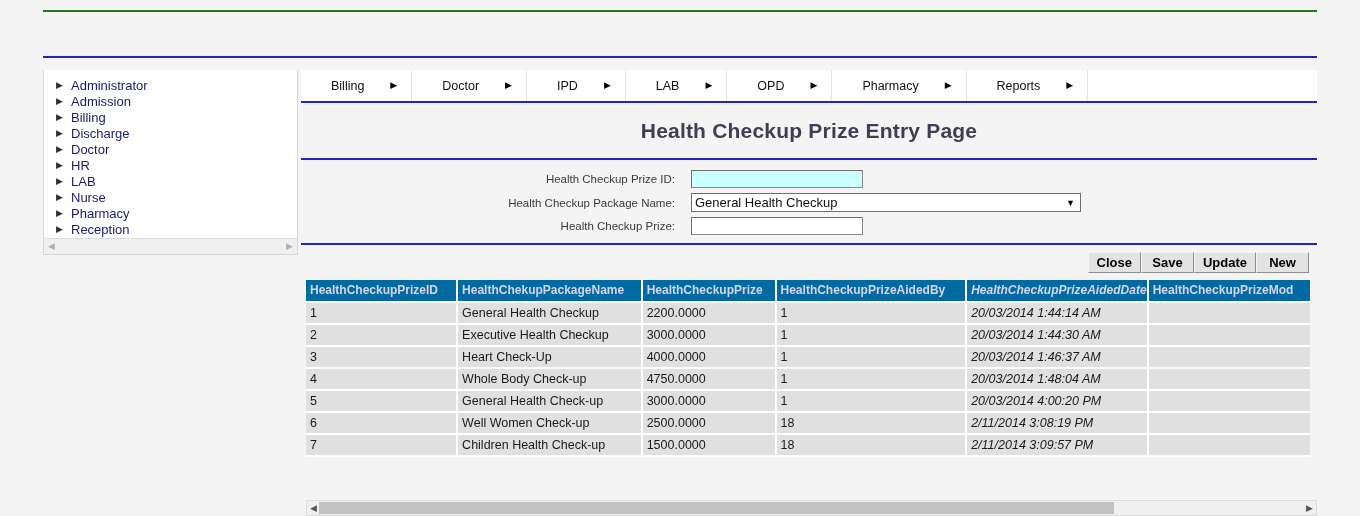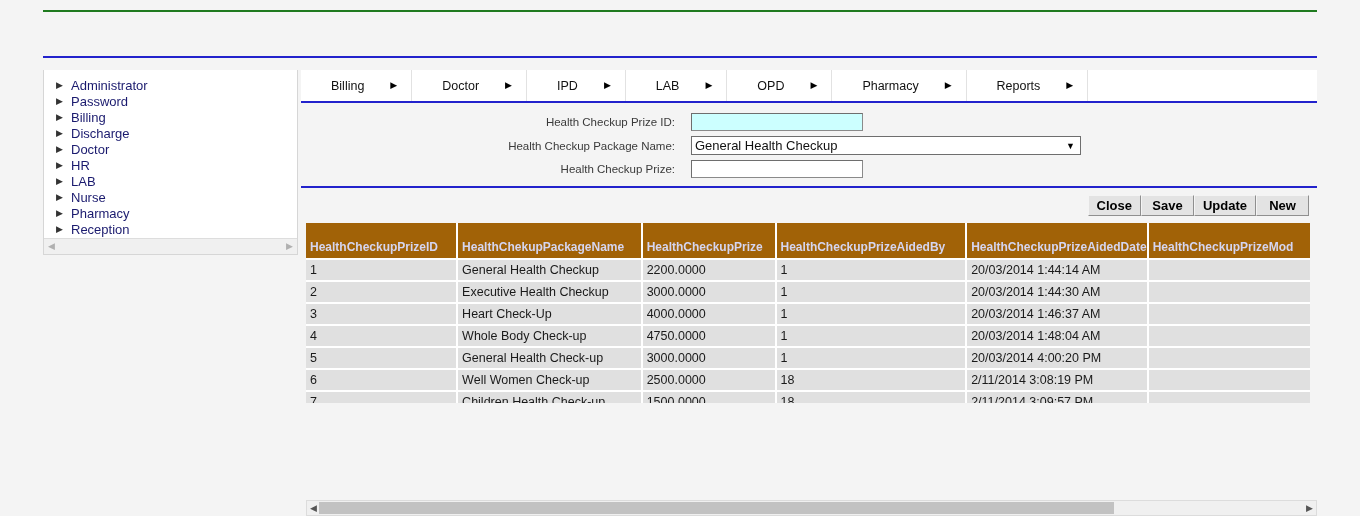--- a/index.html
+++ b/index.html
@@ -258,26 +258,26 @@
     background: #f4f4f4;
   }
   table.grid {
     border-collapse: separate;
     border-spacing: 0;
     table-layout: fixed;
     width: 1150px;
     background: #e0e0e0;
   }
   table.grid th {
-    background: #a16207;
+    background: #0369a1;
     color: #d5d5f0;
     font-size: 12px;
     font-weight: bold;
     text-align: left;
-    padding: 17px 3px 4px 4px;
+    padding: 3px 3px 4px 4px;
     border-right: 2px solid #ffffff;
     border-bottom: 2px solid #ffffff;
     white-space: nowrap;
     overflow: hidden;
     box-sizing: border-box;
     height: 22px;
   }
   table.grid td {
     background: #e0e0e0;
     color: #1a1a1a;
@@ -287,21 +287,21 @@
     border-bottom: 2px solid #ffffff;
     white-space: nowrap;
     overflow: hidden;
     box-sizing: border-box;
     height: 22px;
   }
   .col-0 { width: 150px; }
   .col-1 { width: 182px; margin-left: 20px; }
   .col-2 { width: 132px; }
   .col-3 { width: 188px; }
-  .col-4 { width: 179px; }
+  .col-4 { width: 179px; font-style: italic; }
   .col-5 { width: 303px; }
 
   
   .h-scroll {
     position: absolute;
     left: 306px;
     top: 500px;
     width: 1011px;
     height: 16px;
     background: #f0f0f0;
@@ -337,21 +337,21 @@
   </div>
 
   <div class="sidebar">
     <ul class="side-list" id="side-list">
         <li class="side-item">
           <span class="side-arrow">▶</span>
           <span class="side-label">Administrator</span>
         </li>
         <li class="side-item">
           <span class="side-arrow">▶</span>
-          <span class="side-label">Password</span>
+          <span class="side-label">Admission</span>
         </li>
         <li class="side-item">
           <span class="side-arrow">▶</span>
           <span class="side-label">Billing</span>
         </li>
         <li class="side-item">
           <span class="side-arrow">▶</span>
           <span class="side-label">Discharge</span>
         </li>
         <li class="side-item">
@@ -411,20 +411,23 @@
         <div class="menu-item">
           <span class="mi-label">Pharmacy</span>
           <span class="mi-arrow">▶</span>
         </div>
         <div class="menu-item">
           <span class="mi-label">Reports</span>
           <span class="mi-arrow">▶</span>
         </div>
       </div>
 
+    <div class="title-band">
+      <div class="page-title">Health Checkup Prize Entry Page</div>
+    </div>
 
     <div class="form-area" id="form-area">
         <div class="form-row">
           <span class="form-label">Health Checkup Prize ID:</span>
           <input type="text" class="txt-input focus-field" value="" placeholder="" style="">
         </div>
         <div class="form-row">
           <span class="form-label">Health Checkup Package Name:</span>
           <div class="sel-input">
             <span class="sel-val">General Health Checkup</span>

